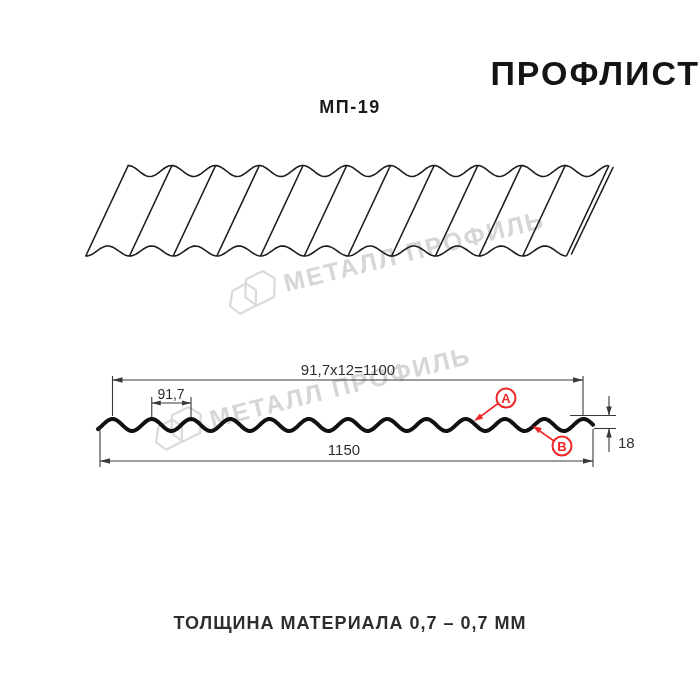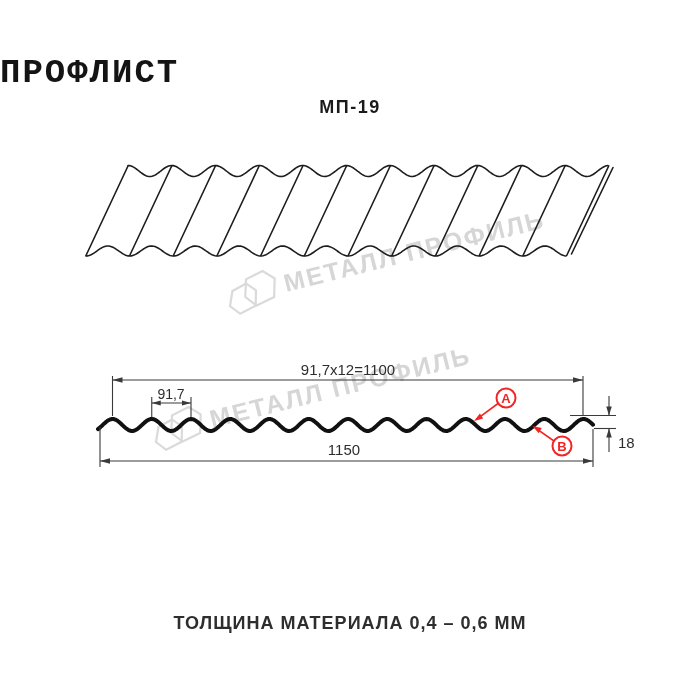--- a/index.html
+++ b/index.html
@@ -1,19 +1,19 @@
 <!DOCTYPE html>
 <html><head>
 <meta charset="utf-8">
 <style>
   html,body{margin:0;padding:0;background:#fff;}
   .canvas{position:relative;width:700px;height:700px;background:#ffffff;overflow:hidden;
           font-family:"Liberation Sans", sans-serif;}
-  .title{position:absolute;top:54px;left:0;width:700px;text-align:left;
-         font-size:34px;font-weight:800;letter-spacing:2px;color:#141414;font-family:Liberation Mono, monospace;}
+  .title{position:absolute;top:54px;left:0;width:700px;text-align:right;
+         font-size:34px;font-weight:800;letter-spacing:2px;color:#141414;}
   .subtitle{position:absolute;top:97px;left:0;width:700px;text-align:center;
          font-size:18px;font-weight:700;letter-spacing:1.5px;color:#1a1a1a;}
   .footer{position:absolute;top:613px;left:0;width:700px;text-align:center;
          font-size:18px;font-weight:700;letter-spacing:1px;color:#2e2e2e;}
   svg{position:absolute;left:0;top:0;}
   svg text{font-family:"Liberation Sans", sans-serif;}
 </style>
 </head>
 <body>
 
@@ -102,14 +102,14 @@
 
       <g stroke="#f12525" fill="none" stroke-width="1.6">
         <line x1="554" y1="441" x2="534.5" y2="427.3"></line>
         <polygon points="532.5,426 541.8,428 538.7,433.2" fill="#f12525" stroke="none"></polygon>
         <circle cx="562" cy="446" r="9.5" stroke-width="2" fill="#ffffff"></circle>
         <text x="562" y="451" text-anchor="middle" fill="#f12525" stroke="none" font-size="13" font-weight="bold">B</text>
       </g>
     </g>
   </svg>
 
-  <div class="footer">ТОЛЩИНА МАТЕРИАЛА 0,4 – 0,6 ММ</div>
+  <div class="footer">ТОЛЩИНА МАТЕРИАЛА 0,7 – 0,7 ММ</div>
 </div>
 
 </body></html>

